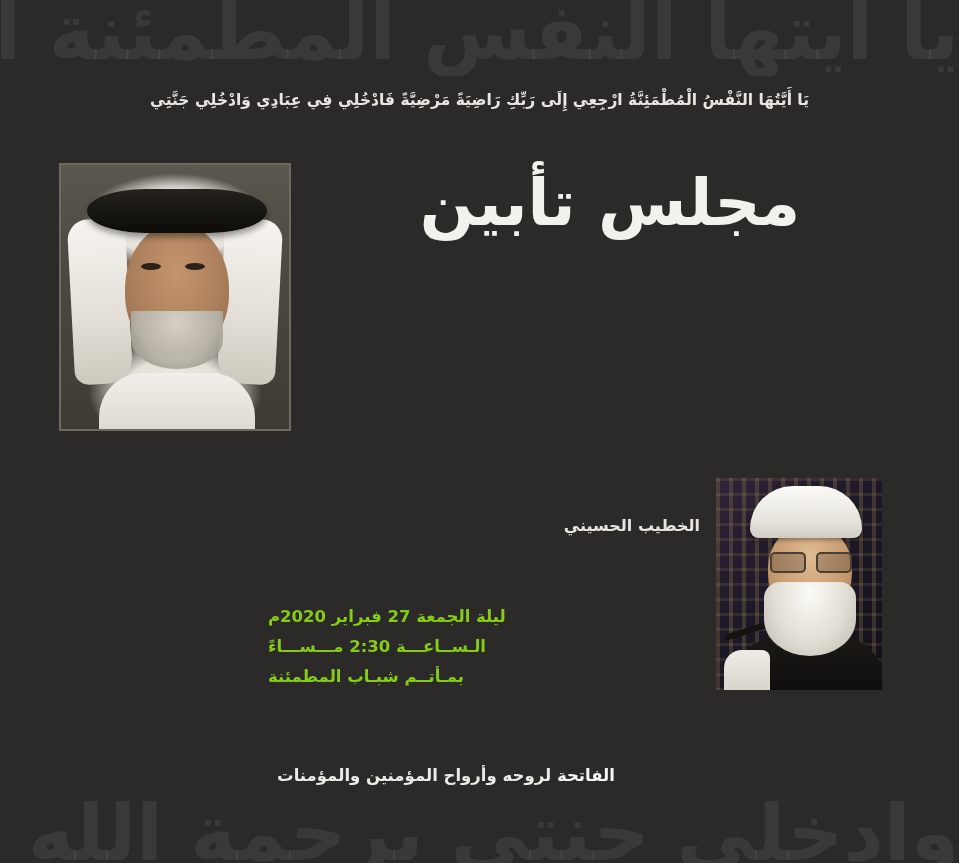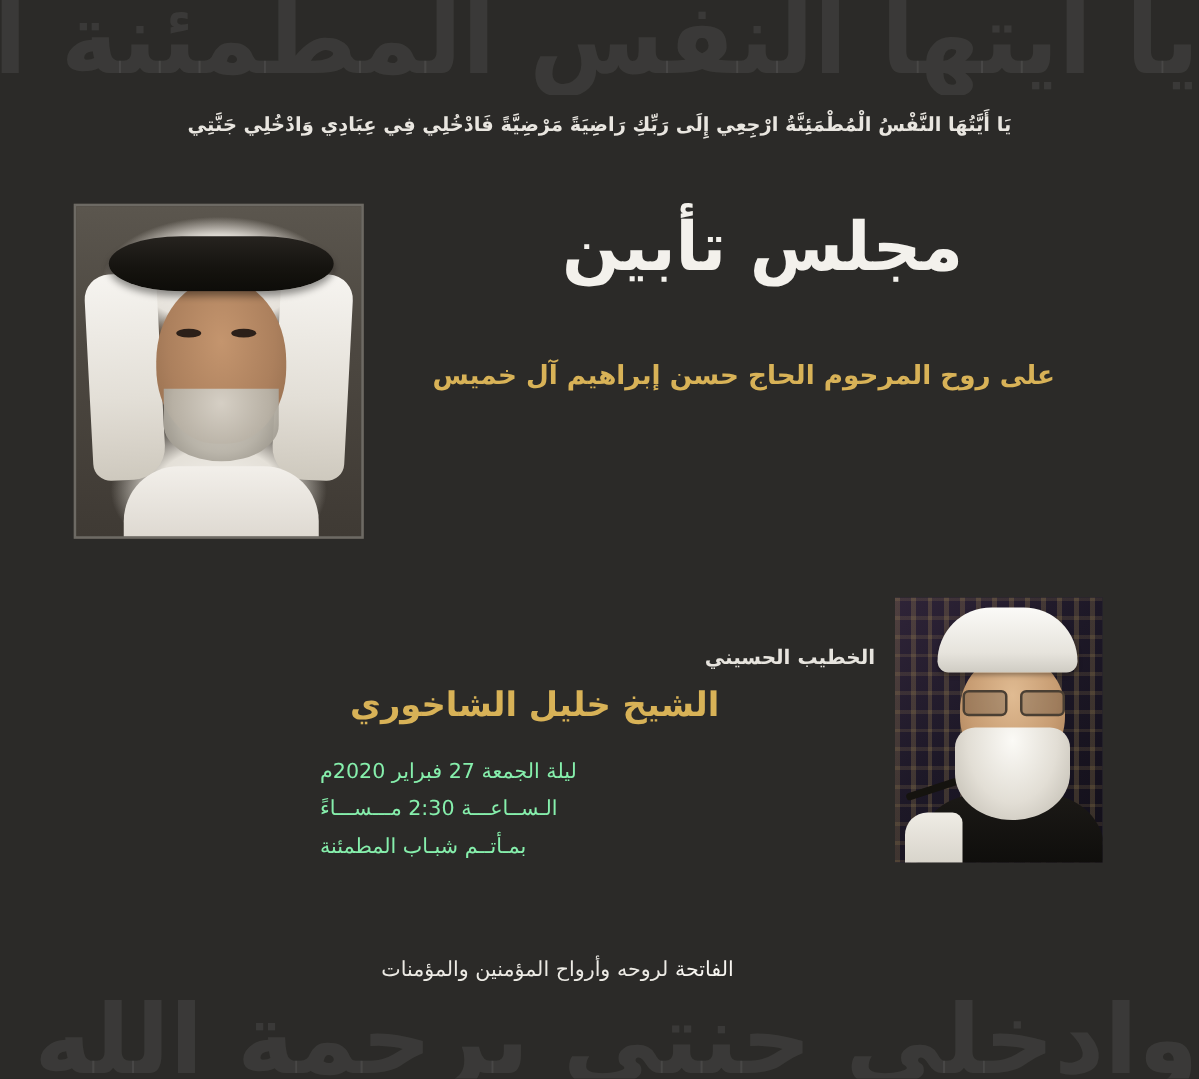--- a/index.html
+++ b/index.html
@@ -144,21 +144,21 @@
   }
 
   
   .main-title {
     position: absolute;
     top: 168px;
     left: 330px;
     width: 560px;
     text-align: center;
     color: #f3f1ec;
-    font-size: 54px;
+    font-size: 64px;
     font-weight: 700;
     line-height: 1.1;
     letter-spacing: 1px;
   }
   .subtitle {
     position: absolute;
     top: 285px;
     left: 300px;
     width: 590px;
     text-align: center;
@@ -186,26 +186,26 @@
     width: 420px;
     text-align: left;
     color: #d8b257;
     font-size: 27px;
     font-weight: 700;
     line-height: 1.4;
   }
   .event-lines {
     position: absolute;
     top: 602px;
-    left: 256px;
+    left: 268px;
     width: 440px;
     text-align: left;
-    color: #86efac;
+    color: #84cc16;
     font-size: 16.5px;
-    font-weight: 400;
+    font-weight: 700;
     line-height: 1.82;
   }
   .event-lines div { white-space: nowrap; }
 
   
   .portrait-speaker {
     position: absolute;
     left: 716px;
     top: 478px;
     width: 166px;
@@ -300,21 +300,21 @@
 
   
   .footer {
     position: absolute;
     top: 766px;
     left: 0;
     width: 892px;
     text-align: center;
     color: #eceae4;
     font-size: 16.5px;
-    font-weight: 400;
+    font-weight: 700;
   }
   .footer .footer-lead {
     color: #f7f5f0;
   }
 </style>
 </head>
 <body>
 
 <div class="poster">
 
@@ -330,25 +330,23 @@
       <div class="eye-l"></div>
       <div class="eye-r"></div>
       <div class="beard"></div>
       <div class="igal"></div>
       <div class="thobe"></div>
     </div>
   </div>
 
   <div class="main-title">مجلس تأبين</div>
 
-  <div class="subtitle">على روح المرحوم الحاج حسن إبراهيم آل خميس</div>
 
   <div class="speaker-role">الخطيب الحسيني</div>
 
-  <div class="speaker-name">الشيخ خليل الشاخوري</div>
 
   <div class="event-lines">
     <div>ليلة الجمعة 27 فبراير 2020م</div>
     <div>الـســاعـــة   2:30   مـــســـاءً</div>
     <div>بمـأتــم  شبـاب  المطمئنة</div>
   </div>
 
   <div class="portrait-speaker">
     <div class="bg"></div>
     <div class="mic"></div>

